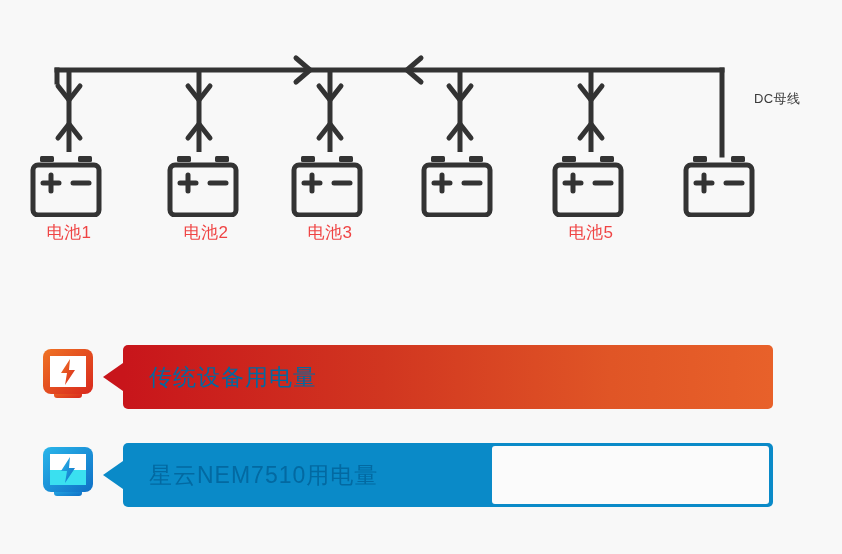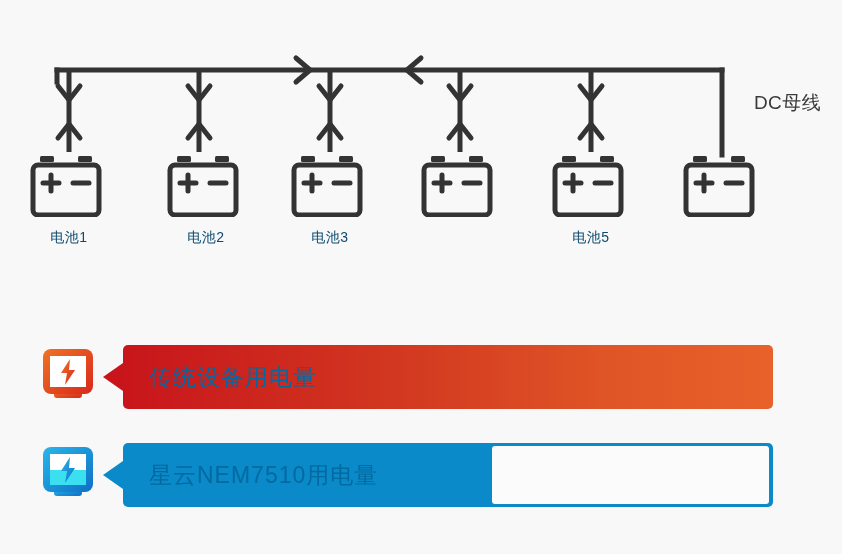--- a/index.html
+++ b/index.html
@@ -26,43 +26,42 @@
     position: absolute;
     left: 0;
     top: 0;
     width: 842px;
     height: 300px;
   }
   .bus-label {
     position: absolute;
     left: 754px;
     top: 90px;
-    font-size: 19px;
+    font-size: 13px;
     color: #3a3a3a;
     letter-spacing: 0.4px;
     white-space: nowrap;
   }
 
   
   .battery-row {
     position: absolute;
     left: 0;
     top: 155px;
     width: 842px;
     height: 120px;
   }
   .battery-cell {
     position: absolute;
     width: 120px;
     text-align: center;
   }
   .battery-label {
-    margin-top: 8px;
-    font-size: 14px;
-    color: #0c4a6e;
+    font-size: 17px;
+    color: #ef4444;
     letter-spacing: 0.5px;
   }
 
   
   .bar-block {
     position: absolute;
     height: 64px;
   }
   .bar-icon {
     position: absolute;

